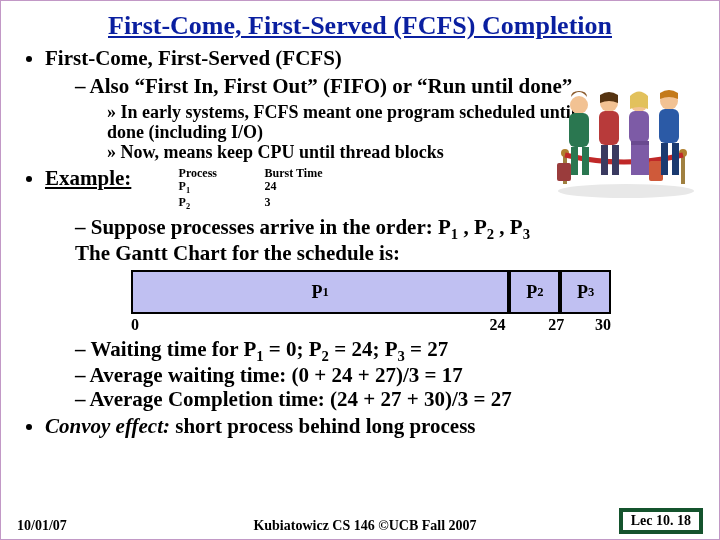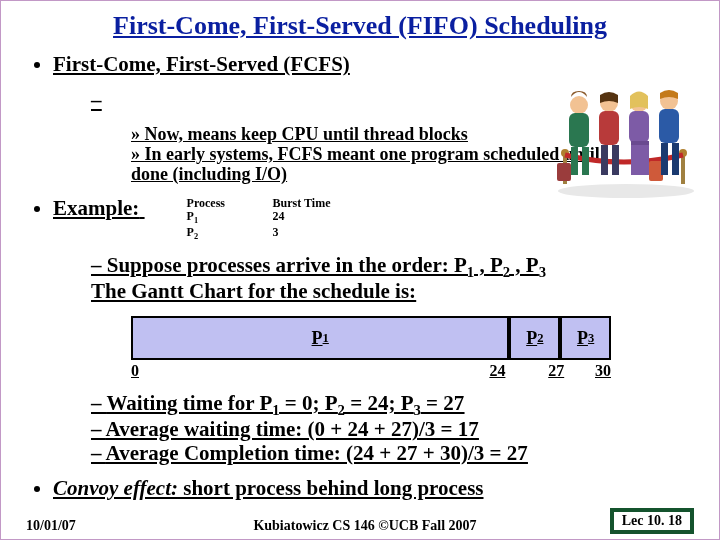--- a/index.html
+++ b/index.html
@@ -25,21 +25,21 @@
     text-decoration: underline;
     margin: 2px 0 6px 0;
     font-family: "Comic Sans MS", cursive;
   }
   .content {
     font-size: 21px;
     line-height: 1.12;
     font-weight: bold;
     font-family: "Comic Sans MS", cursive;
   }
-  ul { margin: 12px; padding-left: 22px; list-style: disc; text-decoration: underline; }
+  ul { margin: 4px; padding-left: 22px; list-style: disc; }
   ul ul { list-style: none; padding-left: 26px; }
   ul ul li::before { content: "– "; }
   ul ul ul { list-style: none; padding-left: 28px; }
   ul ul ul li::before { content: "» "; }
   ul ul ul li { font-size: 18px; }
   .tbl { display: inline-block; margin-left: 36px; font-size: 12px; }
   .tbl-head { text-decoration: underline; }
   .tbl-head span { display:inline-block; }
   .c1 { width: 86px; }
   .c2 { width: 90px; }
@@ -82,21 +82,21 @@
   .italic { font-style: italic; }
 
   .footer {
     position: absolute;
     left: 0; right: 0; bottom: 5px;
     display: flex;
     align-items: flex-end;
     font-size: 14px;
     font-weight: bold;
     font-family: "Comic Sans MS", cursive;
-    padding: 0 25px;
+    padding: 0 16px;
   }
   .footer-left { width: 110px; }
   .footer-center { flex: 1; text-align: center; }
   .footer-right { width: 100px; text-align: right; }
   .footer-box {
     display: inline-block;
     border: 4px solid #14532d;
     padding: 1px 8px;
   }
 
@@ -106,21 +106,21 @@
     top: 68px;
     width: 150px;
     height: 130px;
   }
 </style>
 </head>
 <body>
 
 <div class="slide">
 
-  <div class="title">First-Come, First-Served (FIFO) Scheduling</div>
+  <div class="title">First-Come, First-Served (FCFS) Completion</div>
 
   <svg class="illus" viewBox="0 0 150 130">
     <ellipse cx="75" cy="122" rx="68" ry="7" fill="#e8e8e8"></ellipse>
 
     <rect x="12" y="85" width="4" height="30" fill="#a08040"></rect>
     <rect x="130" y="85" width="4" height="30" fill="#a08040"></rect>
     <circle cx="14" cy="84" r="4" fill="#b08030"></circle>
     <circle cx="132" cy="84" r="4" fill="#b08030"></circle>
     <path d="M14 86 Q73 100 132 86" stroke="#c02828" stroke-width="5" fill="none"></path>
 
@@ -153,24 +153,24 @@
       <rect x="110" y="74" width="7" height="32" fill="#1a3a70"></rect>
       <rect x="121" y="74" width="7" height="32" fill="#1a3a70"></rect>
       <path d="M109 24 Q118 18 127 24 L127 30 Q118 26 109 30 Z" fill="#c47a1a"></path>
     </g>
   </svg>
 
   <div class="content">
     <ul>
       <li><span>First-Come, First-Served (FCFS)</span>
         <ul>
-          <li>
+          <li><span>Also “First In, First Out” (FIFO) or “Run until done”</span>
             <ul>
+              <li style="max-width:470px;"><span>In early systems, FCFS meant one program scheduled until done (including I/O)</span></li>
               <li><span>Now, means keep CPU until thread blocks</span></li>
-              <li style="max-width:470px;"><span>In early systems, FCFS meant one program scheduled until done (including I/O)</span></li>
             </ul>
           </li>
         </ul>
       </li>
 
       <li>
         <span class="underline">Example:</span>
         <span style="display:inline-block; vertical-align:top; margin-left:6px;">
           <div class="tbl">
             <div class="tbl-head">

